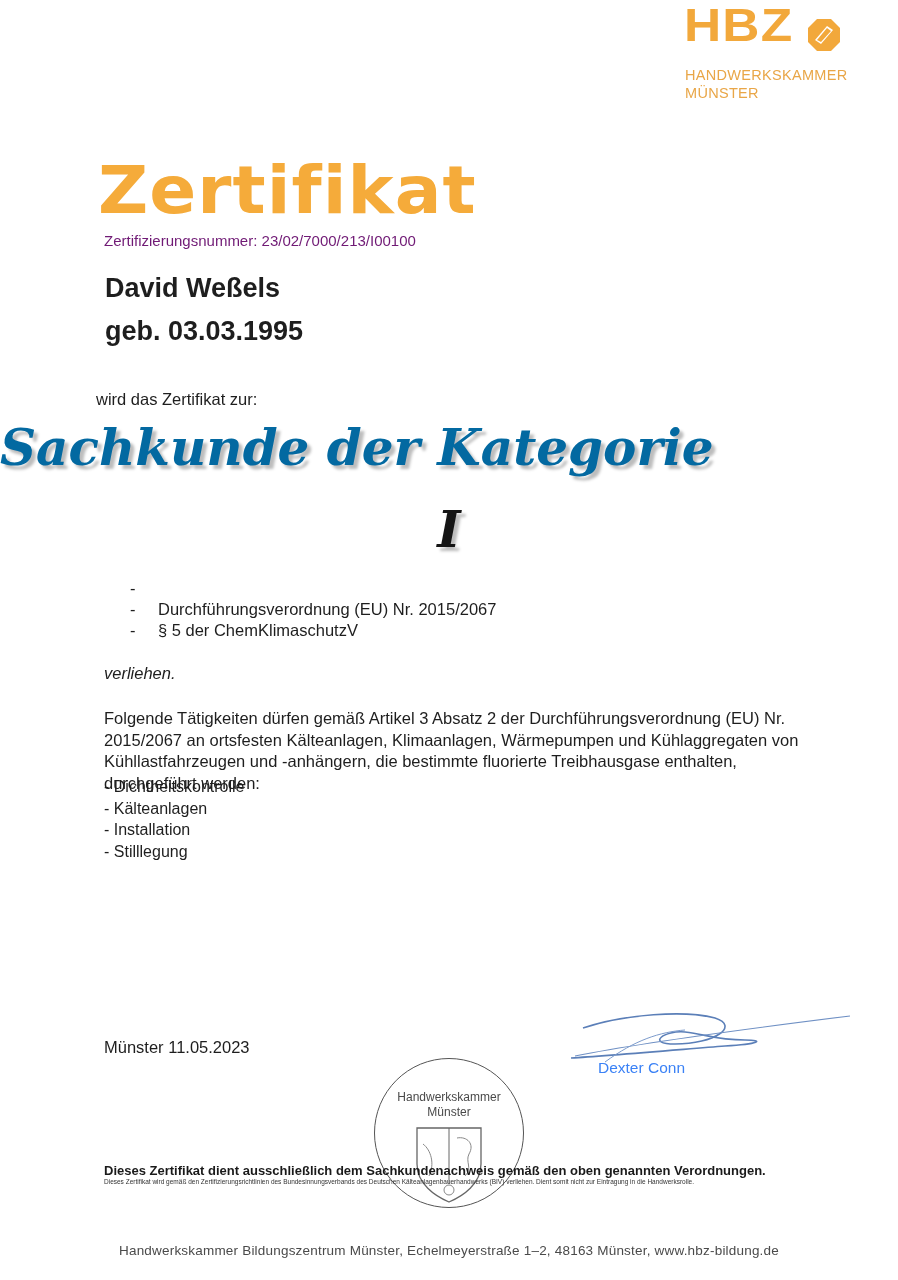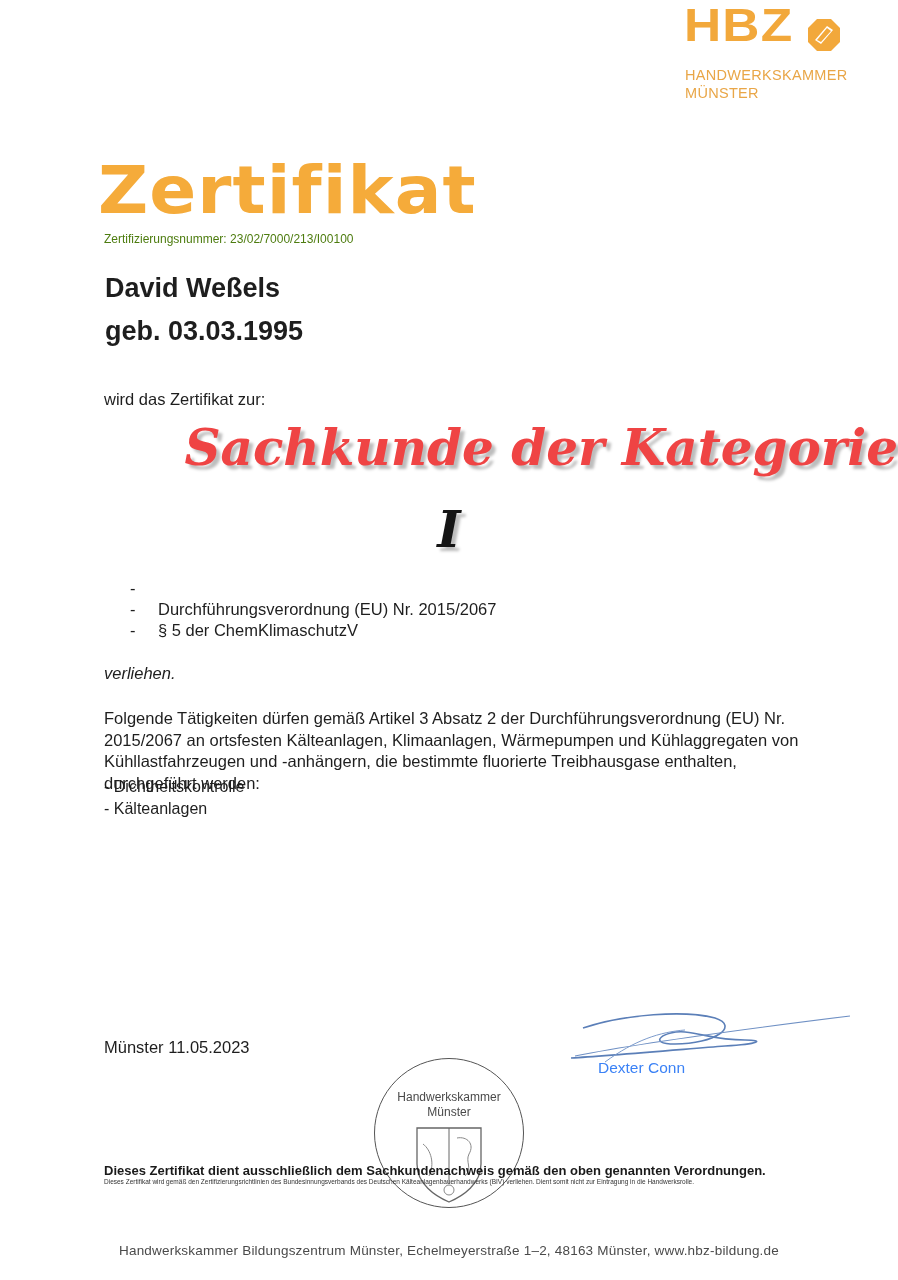--- a/index.html
+++ b/index.html
@@ -41,48 +41,48 @@
     font-weight: 900;
     font-size: 66px;
     color: #f5ab3a;
     letter-spacing: 1px;
     line-height: 1;
     transform: scaleX(1.05);
     transform-origin: left top;
   }
   .cert-number {
     left: 104px; top: 232px;
-    font-size: 12px;
-    color: #4d7c0f;
+    font-size: 15px;
+    color: #701a75;
   }
 
   .holder-name {
     left: 105px; top: 272px;
     font-weight: bold;
     font-size: 27px;
     line-height: 32px;
   }
   .holder-dob {
     left: 105px; top: 315px;
     font-weight: bold;
     font-size: 27px;
     line-height: 32px;
   }
 
-  .intro { left: 104px; top: 390px; font-size: 16.5px; }
+  .intro { left: 96px; top: 390px; font-size: 16.5px; }
 
   .subject {
     left: 0; width: 898px; top: 418px;
-    text-align: right;
+    text-align: left;
     font-family: "DejaVu Serif", serif;
     font-style: italic;
     font-weight: bold;
     font-size: 50px;
     line-height: 60px;
-    color: #ef4444;
+    color: #0369a1;
     text-shadow: 4px 4px 3px #bdbdbd;
   }
   .category {
     left: 0; width: 898px; top: 500px;
     text-align: center;
     font-family: "DejaVu Serif", serif;
     font-style: italic;
     font-weight: bold;
     font-size: 50px;
     line-height: 60px;
@@ -179,20 +179,22 @@
   </div>
 </div>
 
 <div class="abs granted">verliehen.</div>
 
 <div class="abs activities-text">Folgende Tätigkeiten dürfen gemäß Artikel 3 Absatz 2 der Durchführungsverordnung (EU) Nr. 2015/2067 an ortsfesten Kälteanlagen, Klimaanlagen, Wärmepumpen und Kühlaggregaten von Kühllastfahrzeugen und -anhängern, die bestimmte fluorierte Treibhausgase enthalten, durchgeführt werden:</div>
 
 <div class="abs activities-list">
   <div>- Dichtheitskontrolle</div>
   <div>- Kälteanlagen</div>
+  <div>- Installation</div>
+  <div>- Stilllegung</div>
 </div>
 
 <div class="abs place-date">Münster 11.05.2023</div>
 
 <svg class="abs signature" viewBox="0 0 290 70">
   <path d="M18 28 C60 14, 120 10, 150 18 C175 26, 150 44, 110 44 C80 44, 100 30, 120 32 C140 34, 150 40, 180 40 C200 40, 195 44, 160 46 C110 50, 40 56, 6 58" fill="none" stroke="#5b7fb8" stroke-width="1.6"></path>
   <path d="M10 56 C60 46, 140 34, 285 16" fill="none" stroke="#6f90c4" stroke-width="1.2"></path>
   <path d="M40 62 C70 40, 95 32, 120 30" fill="none" stroke="#7c9bcc" stroke-width="1"></path>
 </svg>
 <div class="abs signer">Dexter Conn</div>

